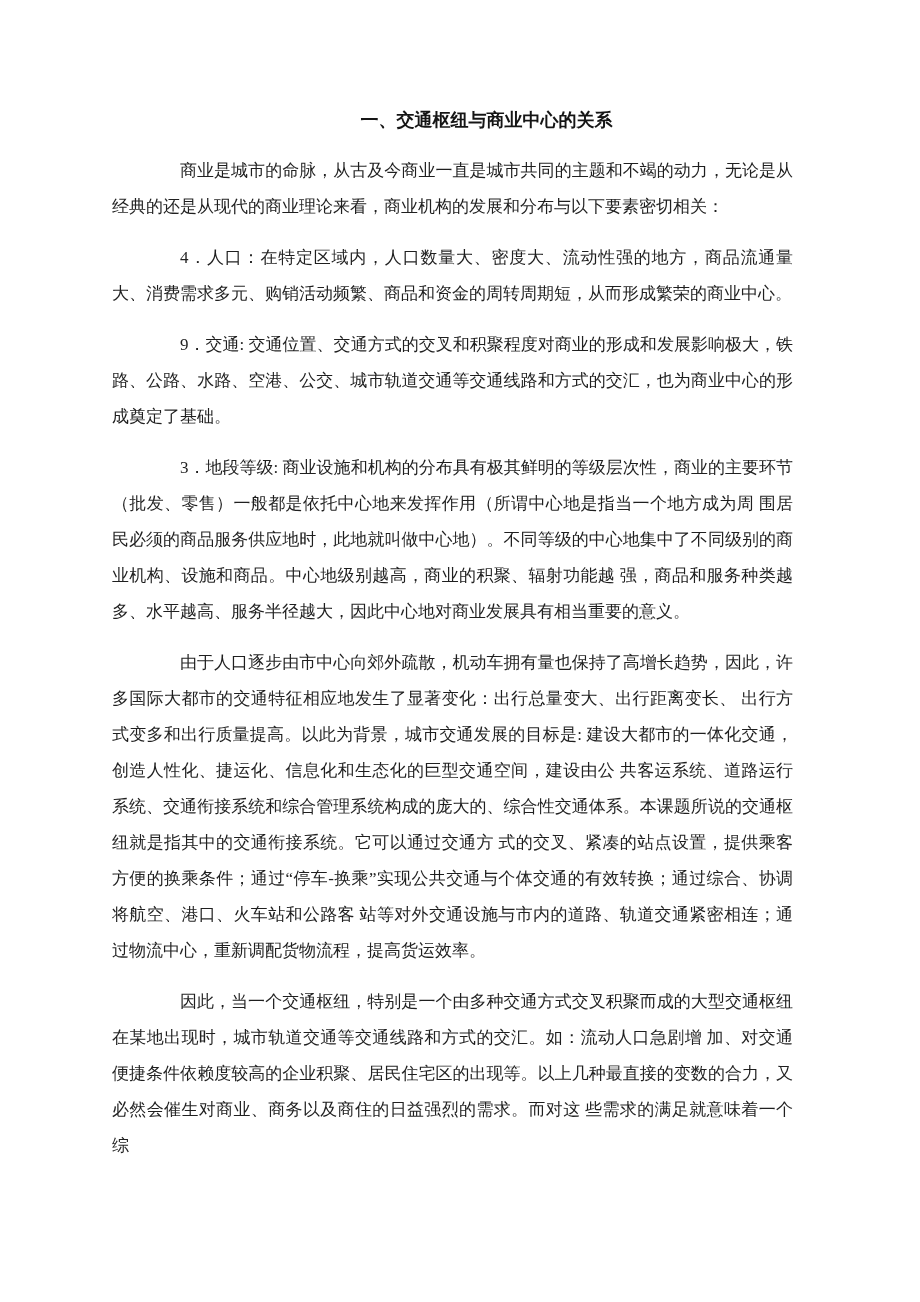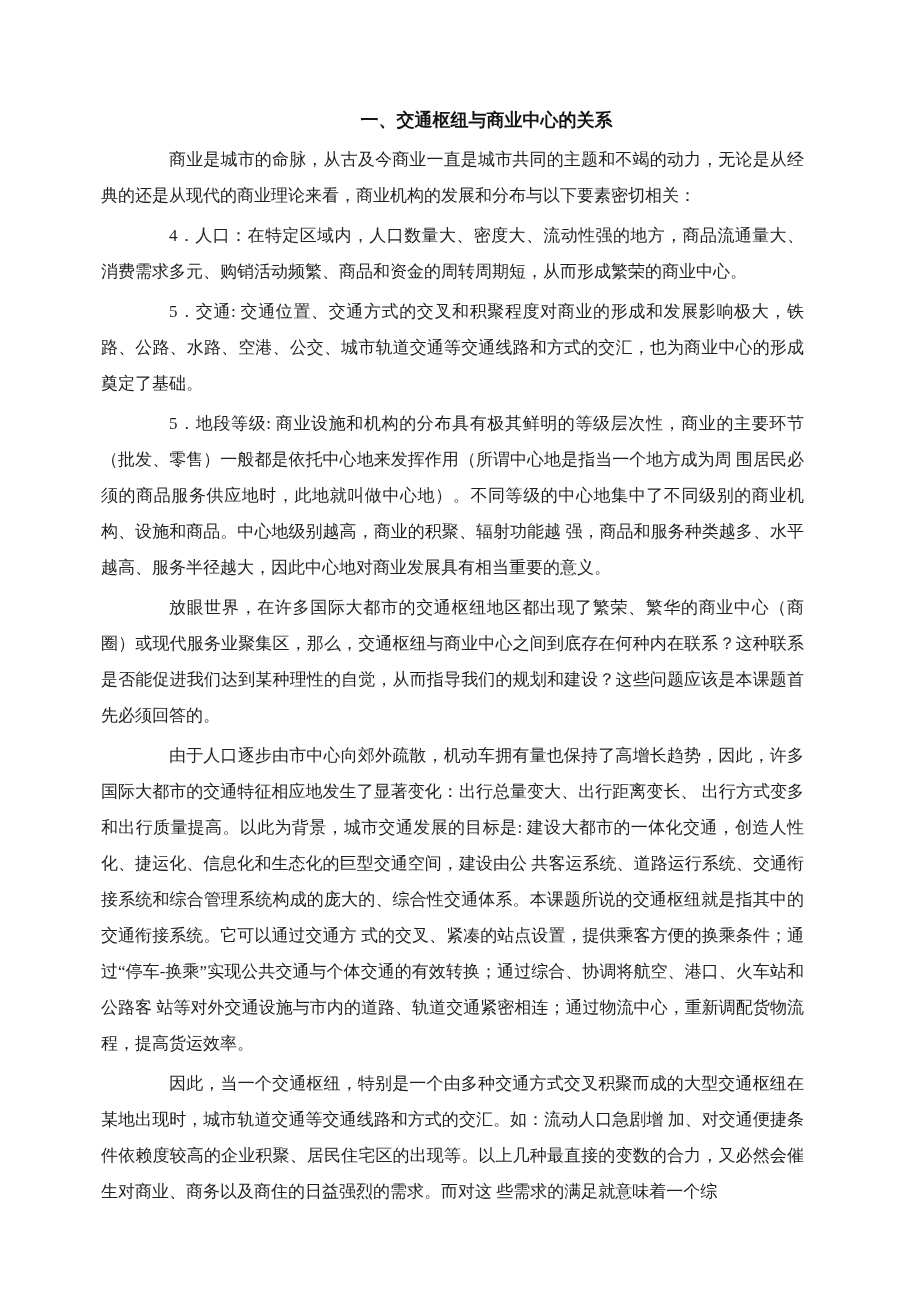--- a/index.html
+++ b/index.html
@@ -24,21 +24,21 @@
   .doc-title {
     margin: 0;
     padding-left: 68px;            
     font-size: 18px;
     line-height: 36px;
     font-weight: bold;
     text-align: center;
     color: #151515;
   }
   .doc-body p {
-    margin: 4px;
+    margin: 15px;
     font-size: 17px;
     line-height: 36px;
     text-align: justify;
     text-justify: inter-character;
     text-indent: 68px;             
     word-break: break-all;
     color: #1f1f1f;
   }
   .doc-title, .doc-body p {
     -webkit-font-smoothing: antialiased;
@@ -46,19 +46,18 @@
 </style>
 </head>
 <body>
 
 <main class="page">
   <h1 class="doc-title">一、交通枢纽与商业中心的关系</h1>
 
   <div class="doc-body">
     <p>商业是城市的命脉，从古及今商业一直是城市共同的主题和不竭的动力，无论是从经典的还是从现代的商业理论来看，商业机构的发展和分布与以下要素密切相关：</p>
     <p>4．人口：在特定区域内，人口数量大、密度大、流动性强的地方，商品流通量大、消费需求多元、购销活动频繁、商品和资金的周转周期短，从而形成繁荣的商业中心。</p>
-    <p>5．交通: 交通位置、交通方式的交叉和积聚程度对商业的形成和发展影响极大，铁路、公路、水路、空港、公交、城市轨道交通等交通线路和方式的交汇，也为商业中心的形成奠定了基础。</p>
-    <p>5．地段等级: 商业设施和机构的分布具有极其鲜明的等级层次性，商业的主要环节（批发、零售）一般都是依托中心地来发挥作用（所谓中心地是指当一个地方成为周 围居民必须的商品服务供应地时，此地就叫做中心地）。不同等级的中心地集中了不同级别的商业机构、设施和商品。中心地级别越高，商业的积聚、辐射功能越 强，商品和服务种类越多、水平越高、服务半径越大，因此中心地对商业发展具有相当重要的意义。</p>
-    <p>放眼世界，在许多国际大都市的交通枢纽地区都出现了繁荣、繁华的商业中心（商圈）或现代服务业聚集区，那么，交通枢纽与商业中心之间到底存在何种内在联系？这种联系是否能促进我们达到某种理性的自觉，从而指导我们的规划和建设？这些问题应该是本课题首先必须回答的。</p>
+    <p>9．交通: 交通位置、交通方式的交叉和积聚程度对商业的形成和发展影响极大，铁路、公路、水路、空港、公交、城市轨道交通等交通线路和方式的交汇，也为商业中心的形成奠定了基础。</p>
+    <p>3．地段等级: 商业设施和机构的分布具有极其鲜明的等级层次性，商业的主要环节（批发、零售）一般都是依托中心地来发挥作用（所谓中心地是指当一个地方成为周 围居民必须的商品服务供应地时，此地就叫做中心地）。不同等级的中心地集中了不同级别的商业机构、设施和商品。中心地级别越高，商业的积聚、辐射功能越 强，商品和服务种类越多、水平越高、服务半径越大，因此中心地对商业发展具有相当重要的意义。</p>
     <p>由于人口逐步由市中心向郊外疏散，机动车拥有量也保持了高增长趋势，因此，许多国际大都市的交通特征相应地发生了显著变化：出行总量变大、出行距离变长、 出行方式变多和出行质量提高。以此为背景，城市交通发展的目标是: 建设大都市的一体化交通，创造人性化、捷运化、信息化和生态化的巨型交通空间，建设由公 共客运系统、道路运行系统、交通衔接系统和综合管理系统构成的庞大的、综合性交通体系。本课题所说的交通枢纽就是指其中的交通衔接系统。它可以通过交通方 式的交叉、紧凑的站点设置，提供乘客方便的换乘条件；通过“停车-换乘”实现公共交通与个体交通的有效转换；通过综合、协调将航空、港口、火车站和公路客 站等对外交通设施与市内的道路、轨道交通紧密相连；通过物流中心，重新调配货物流程，提高货运效率。</p>
     <p>因此，当一个交通枢纽，特别是一个由多种交通方式交叉积聚而成的大型交通枢纽在某地出现时，城市轨道交通等交通线路和方式的交汇。如：流动人口急剧增 加、对交通便捷条件依赖度较高的企业积聚、居民住宅区的出现等。以上几种最直接的变数的合力，又必然会催生对商业、商务以及商住的日益强烈的需求。而对这 些需求的满足就意味着一个综</p>
   </div>
 </main>
 
 </body></html>

